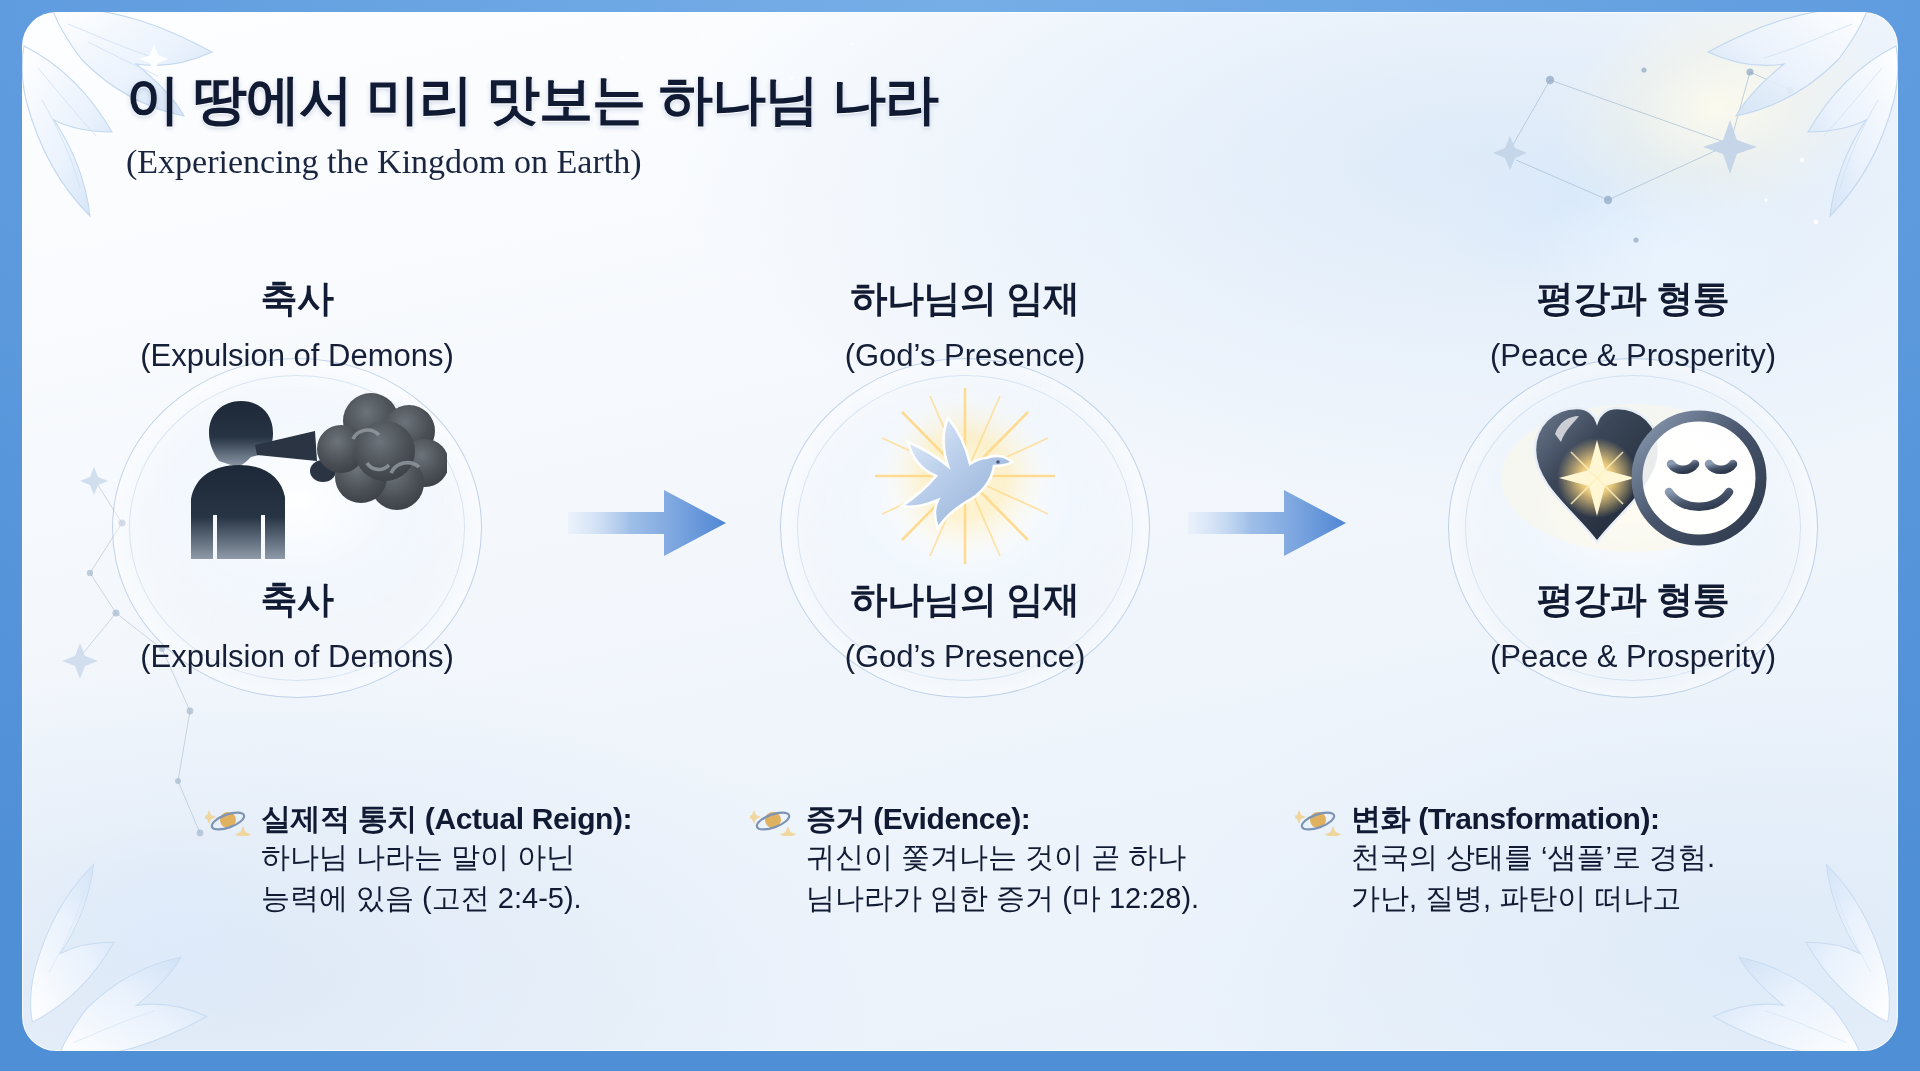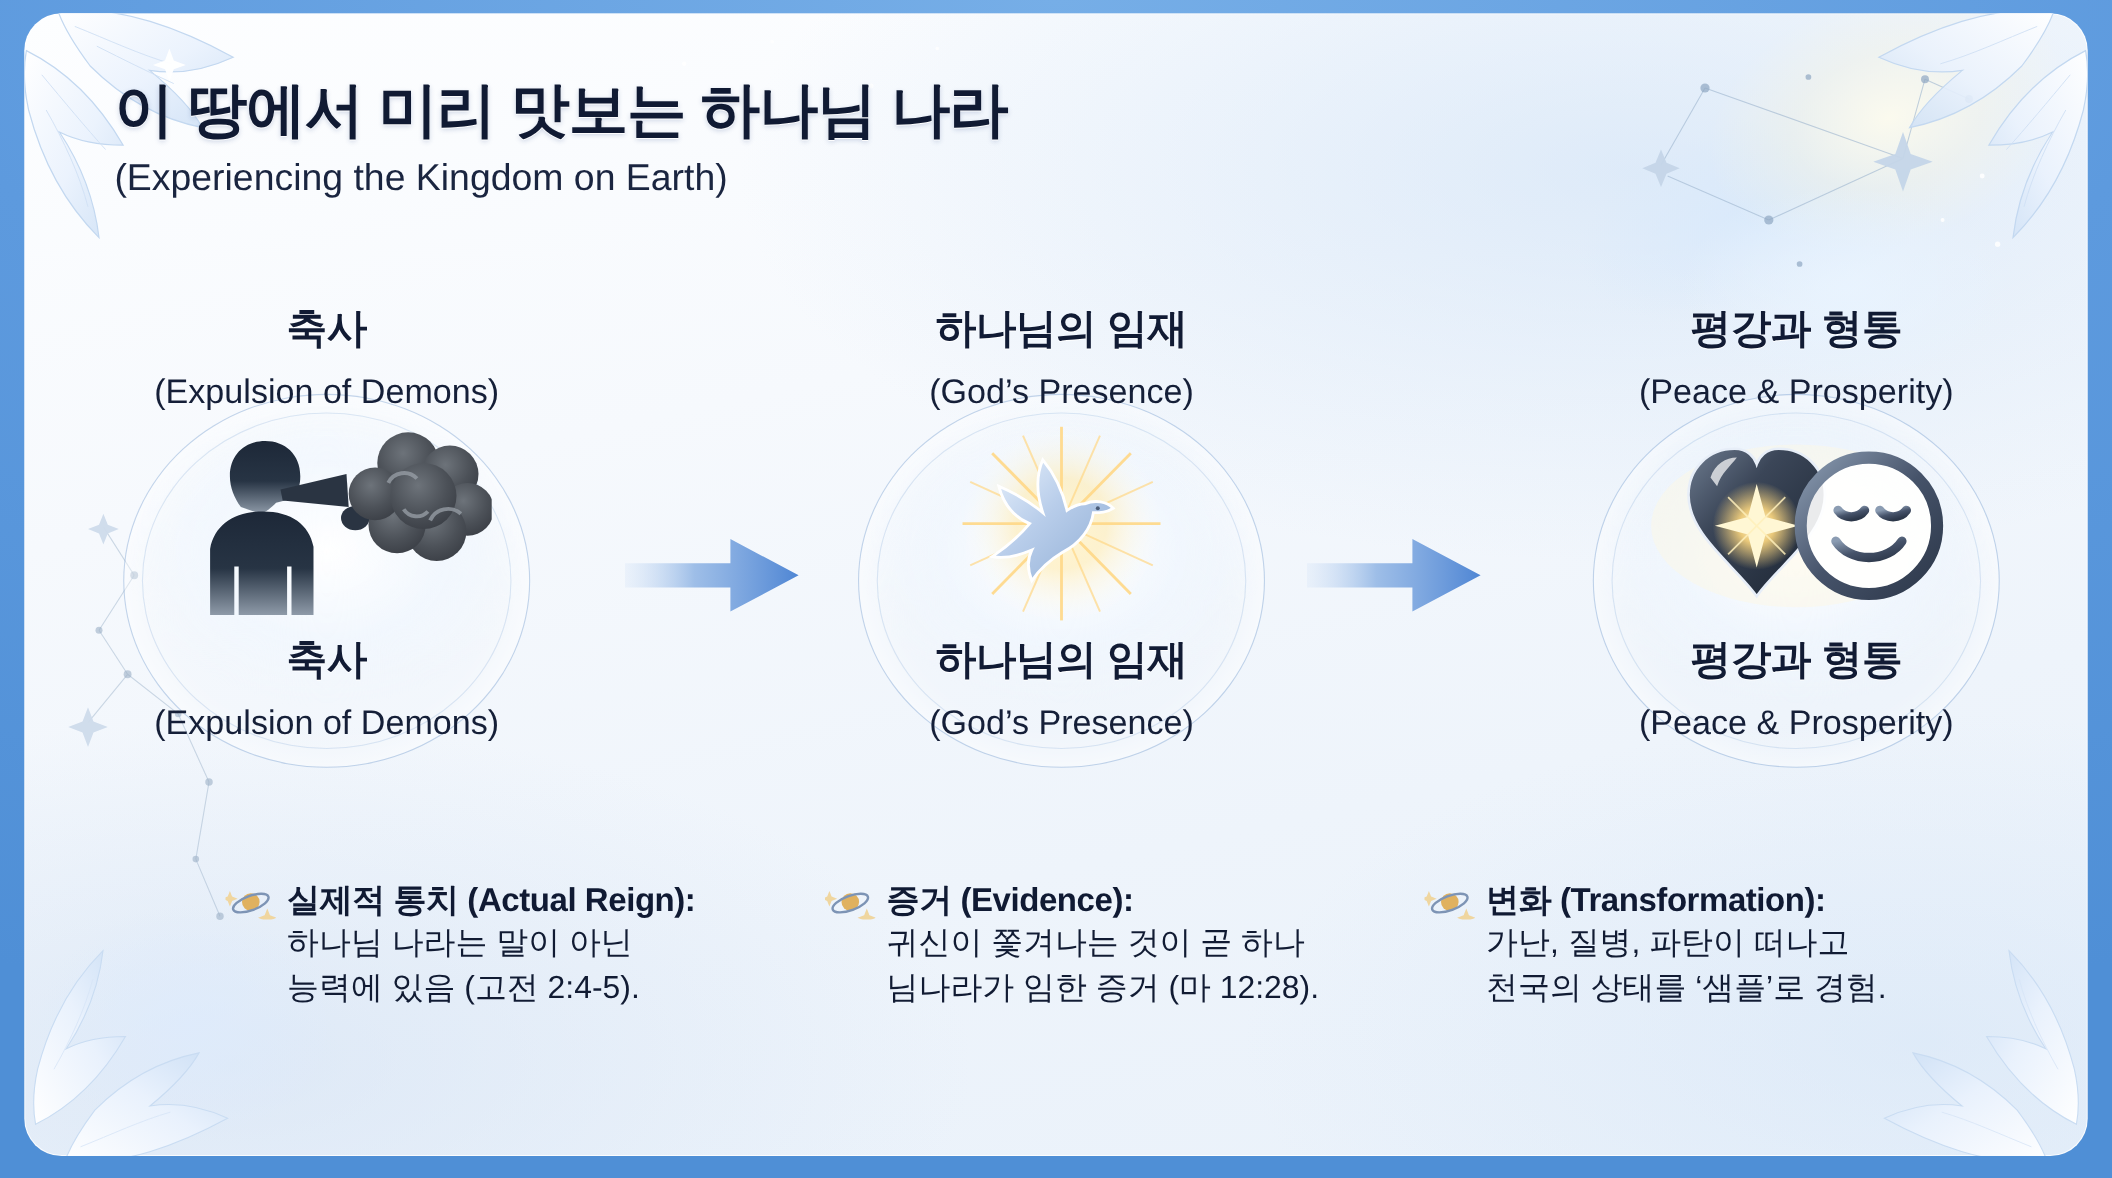--- a/index.html
+++ b/index.html
@@ -52,29 +52,29 @@
   }
 
   
   .wing { position:absolute; pointer-events:none; }
   .wing.tl { left:-6px;  top:-10px; }
   .wing.tr { right:-6px; top:-10px; transform:scaleX(-1); }
   .wing.bl { left:-6px;  bottom:-12px; transform:scaleY(-1); }
   .wing.br { right:-6px; bottom:-12px; transform:scale(-1,-1); }
 
   
-  #header { position:absolute; left:82px; top:52px; }
+  #header { position:absolute; left:104px; top:52px; }
   #title-kr {
     font-size:54px; font-weight:700; letter-spacing:-1px;
     color:#101a33;
     text-shadow:0 1px 0 rgba(255,255,255,.9), 0 2px 5px rgba(40,70,130,.22);
     white-space:nowrap;
   }
   #title-en {
-    margin-top:6px; font-family:Liberation Sans, sans-serif;
+    margin-top:6px; font-family:Liberation Serif, serif;
     font-size:34px; color:#1a2540; white-space:nowrap;
   }
 
   
   #stages {
     position:absolute; left:60px; right:50px; top:262px; height:460px;
     display:flex; align-items:flex-start; justify-content:space-between;
   }
   .stage { position:relative; width:430px; text-align:center; }
   .stage .halo {
@@ -499,20 +499,20 @@
       <div class="bullet">
         <svg class="planet" viewBox="0 0 46 30">
           <g fill="#f0d49a" opacity=".95">
             <path d="M4 4 l2 5 5 2 -5 2 -2 5 -2 -5 -5 -2 5 -2z"></path>
             <path d="M38 20 l2.4 6 6 2.4 -6 2.4 -2.4 6 -2.4 -6 -6 -2.4 6 -2.4z"></path>
           </g>
           <circle cx="23" cy="14" r="8" fill="#e0b15f"></circle>
           <ellipse cx="23" cy="15" rx="17" ry="6.5" fill="none" stroke="#7d94b5" stroke-width="2.2" transform="rotate(-20 23 15)"></ellipse>
         </svg>
         <div class="b-head">변화 (Transformation):</div>
+        <div class="b-line">천국의 상태를 ‘샘플’로 경험.</div>
         <div class="b-line">가난, 질병, 파탄이 떠나고</div>
-        <div class="b-line">천국의 상태를 ‘샘플’로 경험.</div>
       </div>
 
     </div>
 
   </div>
 </div>
 
 </body></html>

